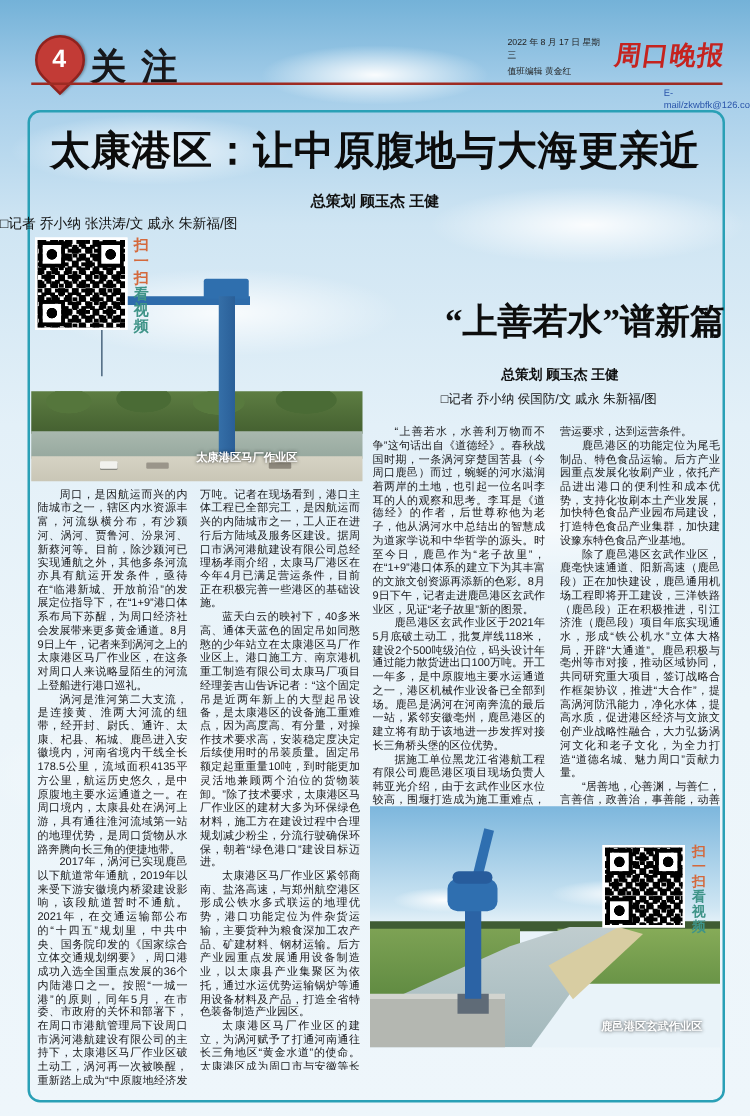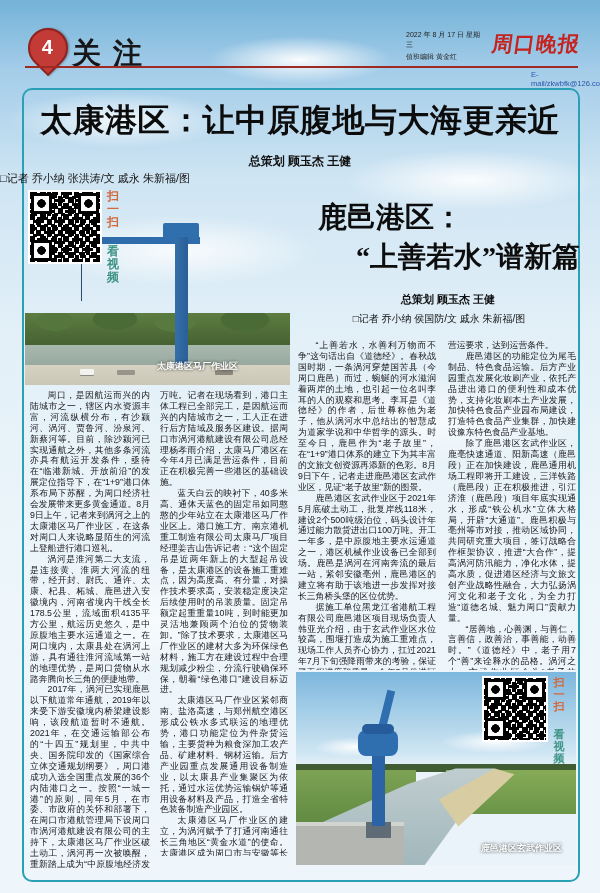--- a/index.html
+++ b/index.html
@@ -70,39 +70,39 @@
   .byline2{left:300px;top:312px;width:278px;text-align:center;font-size:10px;color:#111;}
   
   .bodycol{position:absolute;overflow:hidden;text-align:justify;font-size:8.8px;line-height:10.9px;color:#17171a;}
   .bodycol p{margin:0;text-indent:2em;}
   .bodycol p.noind{text-indent:0;}
   .c1{left:30px;top:390px;width:120px;height:478px;}
   .c2{left:160px;top:390px;width:128px;height:466px;}
   .c3{left:298px;top:340px;width:138px;height:330px;}
   .c4{left:448px;top:340px;width:128px;height:330px;}
   
-  .photo2{left:296px;top:672px;width:280px;height:193px;overflow:hidden;background:linear-gradient(180deg,#7db7dd 0%,#cfe6f3 42%,#e9f3f9 50%);}
+  .photo2{left:296px;top:645px;width:280px;height:193px;overflow:hidden;background:linear-gradient(180deg,#7db7dd 0%,#cfe6f3 42%,#e9f3f9 50%);}
   .p2cloud{position:absolute;left:0;top:55px;width:280px;height:40px;background-image:
     radial-gradient(ellipse 60px 14px at 60px 20px,rgba(255,255,255,.95),transparent 70%),
     radial-gradient(ellipse 80px 16px at 200px 15px,rgba(255,255,255,.9),transparent 70%);}
   .p2treeline{position:absolute;left:0;top:92px;width:280px;height:8px;background:#3f5c33;}
   .p2fieldR{position:absolute;left:150px;top:98px;width:130px;height:44px;background:linear-gradient(180deg,#86ab58,#6a9447);}
   .p2fieldL{position:absolute;left:0;top:98px;width:120px;height:56px;background:linear-gradient(180deg,#7da254,#5f8a41);}
   .p2river{position:absolute;inset:0;background:linear-gradient(180deg,#c3cfd1 45%,#a2b8bc);
     clip-path:polygon(57% 50%,71% 50%,46% 100%,0 100%,0 84%,40% 58%);}
   .p2sand{position:absolute;inset:0;background:#d8cda2;
     clip-path:polygon(71% 50%,78% 53%,58% 80%,51% 66%);}
   .p2pier{position:absolute;left:0;top:150px;width:108px;height:43px;background:linear-gradient(180deg,#d2d4cf 0 4px,#b4b7b1 4px);}
   .p2cranetower{position:absolute;left:76px;top:80px;width:13px;height:74px;background:#2b63a5;}
   .p2cranecab{position:absolute;left:62px;top:58px;width:40px;height:26px;background:#2f6fb0;border-radius:8px;}
   .p2cranetop{position:absolute;left:66px;top:52px;width:32px;height:10px;background:#275c9c;border-radius:5px;}
   .p2craneboom{position:absolute;left:86px;top:18px;width:8px;height:44px;background:#2f6fb0;transform:rotate(14deg);}
   .p2cranebase{position:absolute;left:70px;top:150px;width:25px;height:16px;background:#5f6b77;}
   
-  .vstack{display:flex;flex-direction:column;align-items:center;gap:16px;}
+  .vstack{display:flex;flex-direction:column;align-items:center;}
 </style>
 </head>
 <body>
 
 <div id="page">
   <div class="clouds"></div>
 
   <div class="abs pin">
     <span>4</span>
   </div>
@@ -140,21 +140,20 @@
       <i class="f1"></i>
       <i class="f2"></i>
       <i class="f3"></i>
     </div>
     <div class="vstack">
       <div class="qrlabel scan">扫一扫</div>
       <div class="qrlabel video">看视频</div>
     </div>
   </div>
 
-  <div class="abs h2a">鹿邑港区：</div>
   <div class="abs h2b">“上善若水”谱新篇</div>
   <div class="abs planners2">总策划 顾玉杰 王健</div>
   <div class="abs byline2">□记者 乔小纳 侯国防/文 戚永 朱新福/图</div>
 
   <div class="bodycol c1">
     <p>周口，是因航运而兴的内陆城市之一，辖区内水资源丰富，河流纵横分布，有沙颍河、涡河、贾鲁河、汾泉河、新蔡河等。目前，除沙颍河已实现通航之外，其他多条河流亦具有航运开发条件，亟待在“临港新城、开放前沿”的发展定位指导下，在“1+9”港口体系布局下苏醒，为周口经济社会发展带来更多黄金通道。8月9日上午，记者来到涡河之上的太康港区马厂作业区，在这条对周口人来说略显陌生的河流上登船进行港口巡礼。</p>
     <p>涡河是淮河第二大支流，是连接黄、淮两大河流的纽带，经开封、尉氏、通许、太康、杞县、柘城、鹿邑进入安徽境内，河南省境内干线全长178.5公里，流域面积4135平方公里，航运历史悠久，是中原腹地主要水运通道之一。在周口境内，太康县处在涡河上游，具有通往淮河流域第一站的地理优势，是周口货物从水路奔腾向长三角的便捷地带。</p>
     <p>2017年，涡河已实现鹿邑以下航道常年通航，2019年以来受下游安徽境内桥梁建设影响，该段航道暂时不通航。2021年，在交通运输部公布的“十四五”规划里，中共中央、国务院印发的《国家综合立体交通规划纲要》，周口港成功入选全国重点发展的36个内陆港口之一。按照“一城一港”的原则，同年5月，在市委、市政府的关怀和部署下，在周口市港航管理局下设周口市涡河港航建设有限公司的主持下，太康港区马厂作业区破土动工，涡河再一次被唤醒，重新踏上成为“中原腹地经济发展重要支撑”的征程。</p>
 
   </div>

